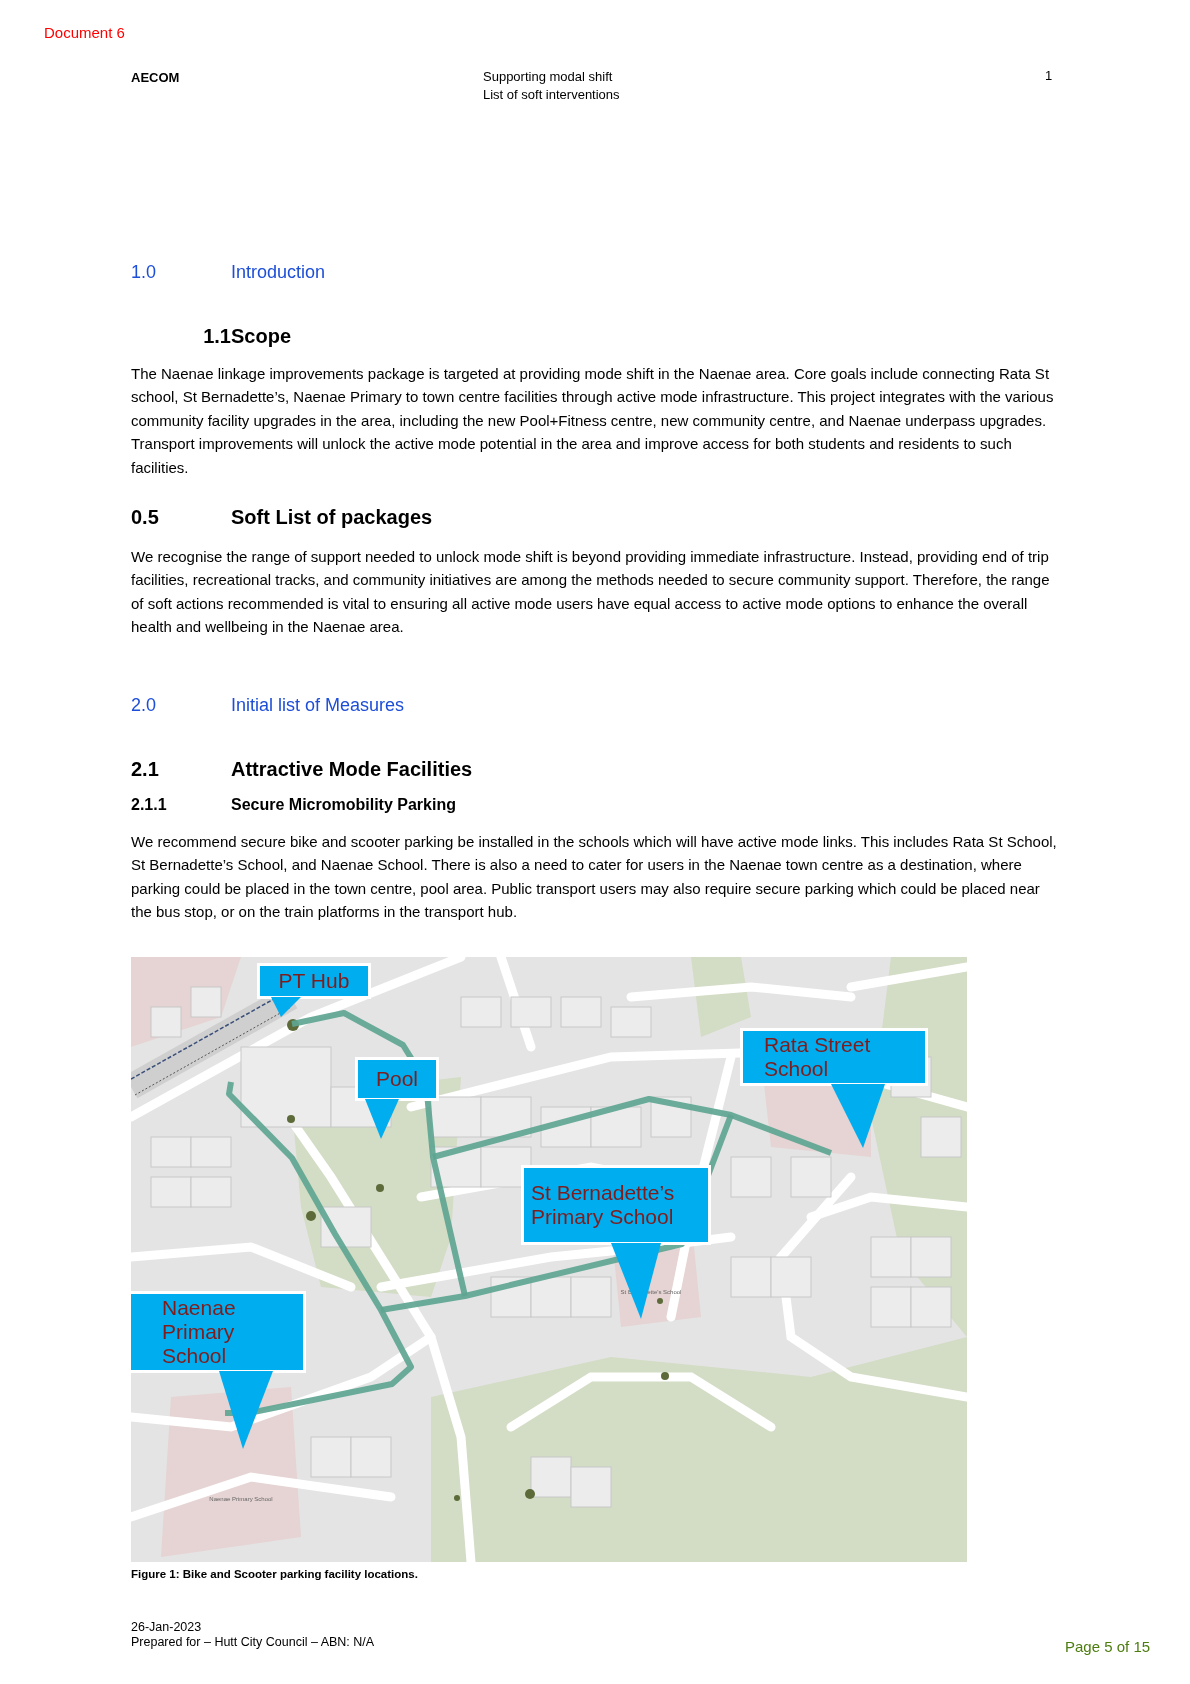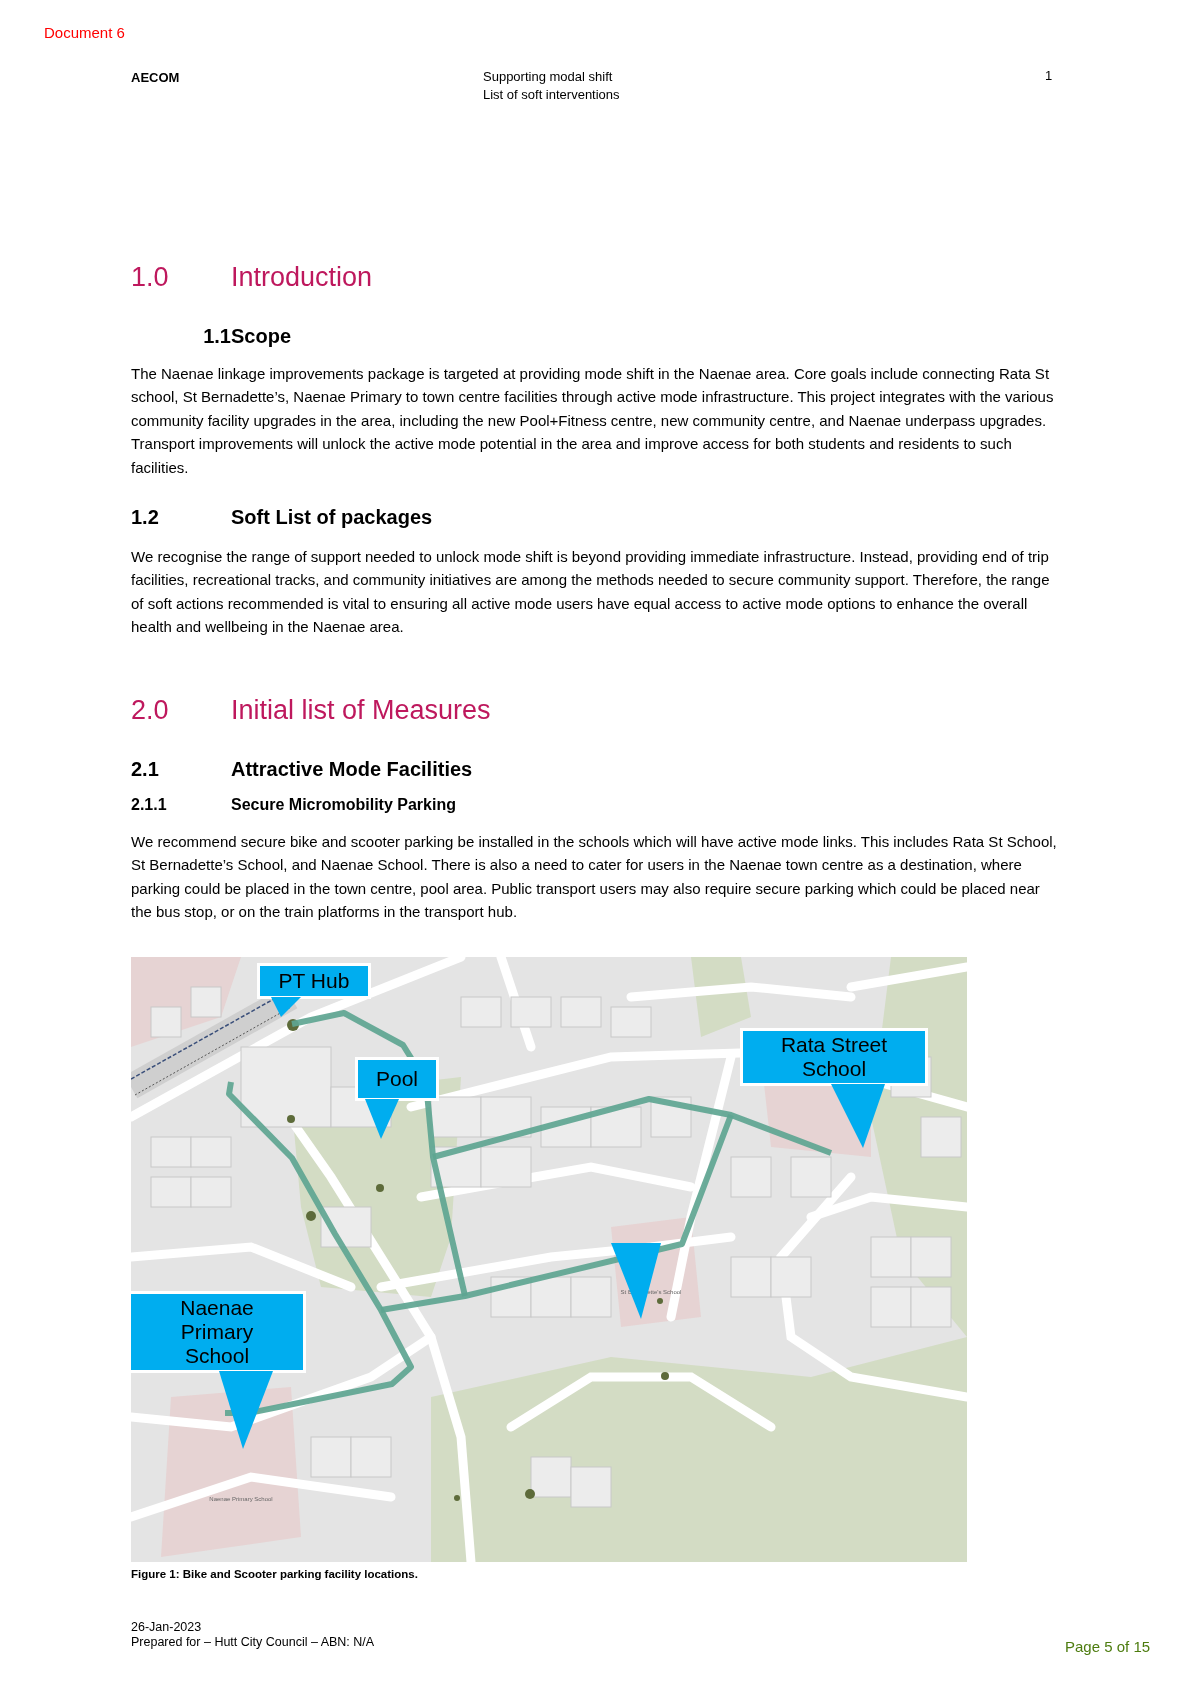--- a/index.html
+++ b/index.html
@@ -2,30 +2,30 @@
 <html><head>
 <meta charset="utf-8">
 <style>
   html, body { margin:0; padding:0; background:#ffffff; }
   body { width:1190px; height:1684px; position:relative; font-family:"Liberation Sans", sans-serif; color:#000; overflow:hidden; }
   .abs { position:absolute; }
   .doc-label { left:44px; top:24px; color:#ff0000; font-size:15px; }
   .hdr-left { left:131px; top:70px; font-size:13px; font-weight:bold; }
   .hdr-center { left:483px; top:68px; font-size:13px; line-height:18px; }
   .hdr-right { left:1045px; top:68px; font-size:13px; }
-  .h1 { left:131px; color:#be185d; font-size:27px; font-weight:normal; margin:0; }
+  .h1 { left:131px; color:#1d4ed8; font-size:18px; font-weight:normal; margin:0; }
   .h1 .num { display:inline-block; width:100px; }
   .h2 { left:131px; font-size:20px; font-weight:bold; margin:0; }
   .h2 .num { display:inline-block; width:100px; }
   .h3 { left:131px; font-size:16px; font-weight:bold; margin:0; }
   .h3 .num { display:inline-block; width:100px; }
   .para { left:131px; width:930px; font-size:15px; line-height:23.4px; margin:0; }
   .map { left:131px; top:957px; width:836px; height:605px; overflow:hidden; background:#e9e9e9; }
   .map svg { display:block; }
-  .callout { position:absolute; background:#00adef; color:#000000; text-align:center; font-size:21px; line-height:24px; border:3px solid #fff; box-sizing:border-box; display:flex; align-items:center; justify-content:center; }
+  .callout { position:absolute; background:#00adef; color:#7f1d1d; text-align:left; font-size:21px; line-height:24px; border:3px solid #fff; box-sizing:border-box; display:flex; align-items:center; justify-content:center; }
   .legend { position:absolute; left:526px; top:455px; width:241px; height:116px; background:#fff; }
   .legend .swatch-line { position:absolute; left:2px; top:34px; width:54px; height:5px; background:#5ea591; }
   .legend .swatch-p { position:absolute; left:8px; top:64px; width:48px; height:36px; background:#00adef; color:#fff; font-weight:bold; font-size:18px; display:flex; align-items:center; justify-content:center; }
   .legend .lbl1 { position:absolute; left:58px; top:10px; font-size:19px; line-height:23px; }
   .legend .lbl2 { position:absolute; left:58px; top:70px; font-size:19px; }
   .caption { left:131px; top:1568px; font-size:11.5px; font-weight:bold; }
   .footer { left:131px; top:1620px; font-size:12.5px; line-height:15px; }
   .page-label { left:1065px; top:1638px; font-size:15px; color:#4d7c0f; }
 </style>
 </head>
@@ -43,21 +43,21 @@
 <h1 class="abs h1" style="top:262px;">
   <span class="num">1.0</span><span>Introduction</span>
 </h1>
 
 <h2 class="abs h2" style="top:325px;text-align:right;">
   <span class="num">1.1</span><span>Scope</span>
 </h2>
 <p class="abs para" style="top:362px;">The Naenae linkage improvements package is targeted at providing mode shift in the Naenae area. Core goals include connecting Rata St school, St Bernadette’s, Naenae Primary to town centre facilities through active mode infrastructure. This project integrates with the various community facility upgrades in the area, including the new Pool+Fitness centre, new community centre, and Naenae underpass upgrades. Transport improvements will unlock the active mode potential in the area and improve access for both students and residents to such facilities.</p>
 
 <h2 class="abs h2" style="top:506px;">
-  <span class="num">1.2</span><span>Soft List of packages</span>
+  <span class="num">0.5</span><span>Soft List of packages</span>
 </h2>
 <p class="abs para" style="top:545px;">We recognise the range of support needed to unlock mode shift is beyond providing immediate infrastructure. Instead, providing end of trip facilities, recreational tracks, and community initiatives are among the methods needed to secure community support. Therefore, the range of soft actions recommended is vital to ensuring all active mode users have equal access to active mode options to enhance the overall health and wellbeing in the Naenae area.</p>
 
 <h1 class="abs h1" style="top:695px;">
   <span class="num">2.0</span><span>Initial list of Measures</span>
 </h1>
 
 <h2 class="abs h2" style="top:758px;">
   <span class="num">2.1</span><span>Attractive Mode Facilities</span>
 </h2>
@@ -178,20 +178,23 @@
       <polygon points="0,0 34,0 16,40" fill="#00adef"></polygon>
     </svg>
 
   <div class="callout" style="left:609px;top:71px;width:188px;height:58px;">
       <span style="width:140px;">Rata Street School</span>
     </div>
   <svg class="abs" style="left:690px;top:127px;" width="70" height="66">
       <polygon points="10,0 64,0 42,64" fill="#00adef"></polygon>
     </svg>
 
+  <div class="callout" style="left:390px;top:208px;width:190px;height:80px;">
+      <span style="width:170px;">St Bernadette’s Primary School</span>
+    </div>
   <svg class="abs" style="left:480px;top:286px;" width="60" height="80">
       <polygon points="0,0 50,0 30,76" fill="#00adef"></polygon>
     </svg>
 
   <div class="callout" style="left:-3px;top:334px;width:178px;height:82px;">
       <span style="width:110px;">Naenae Primary School</span>
     </div>
   <svg class="abs" style="left:88px;top:414px;" width="60" height="80">
       <polygon points="0,0 54,0 24,78" fill="#00adef"></polygon>
     </svg>

